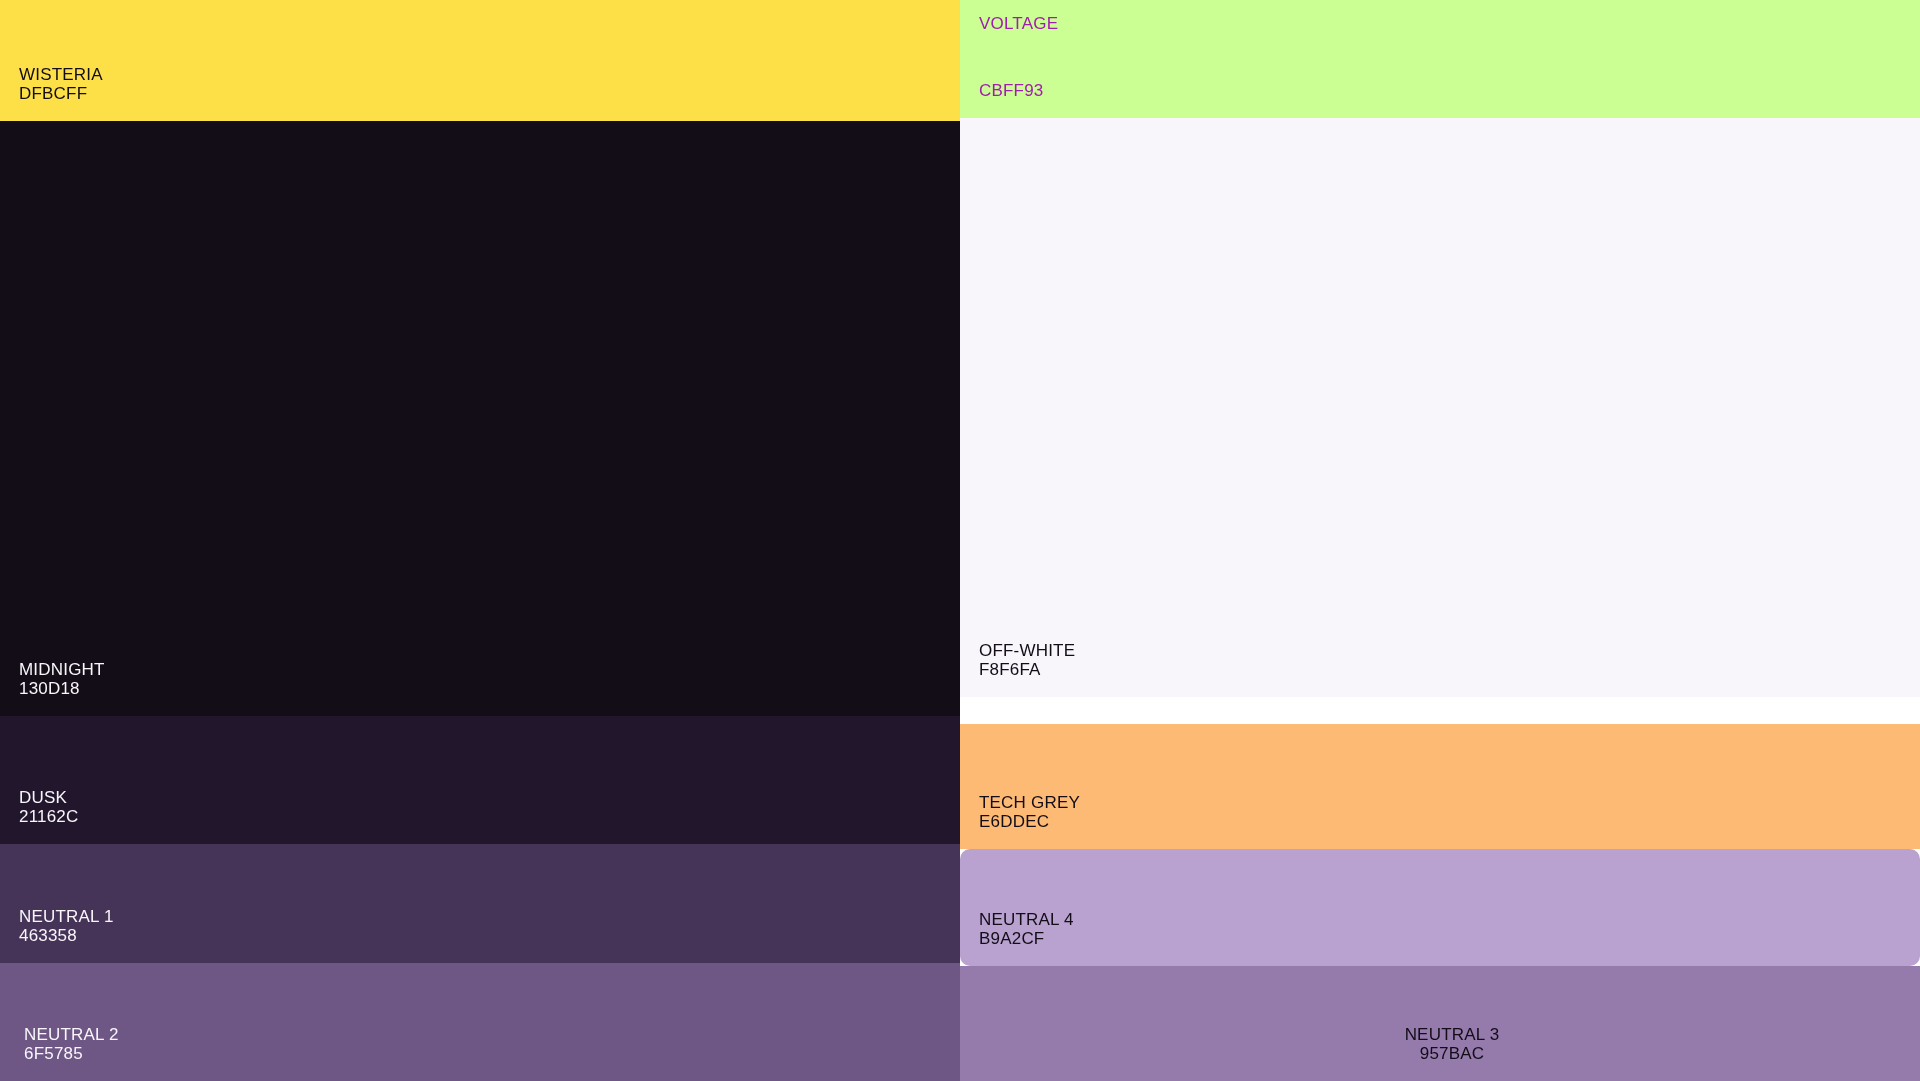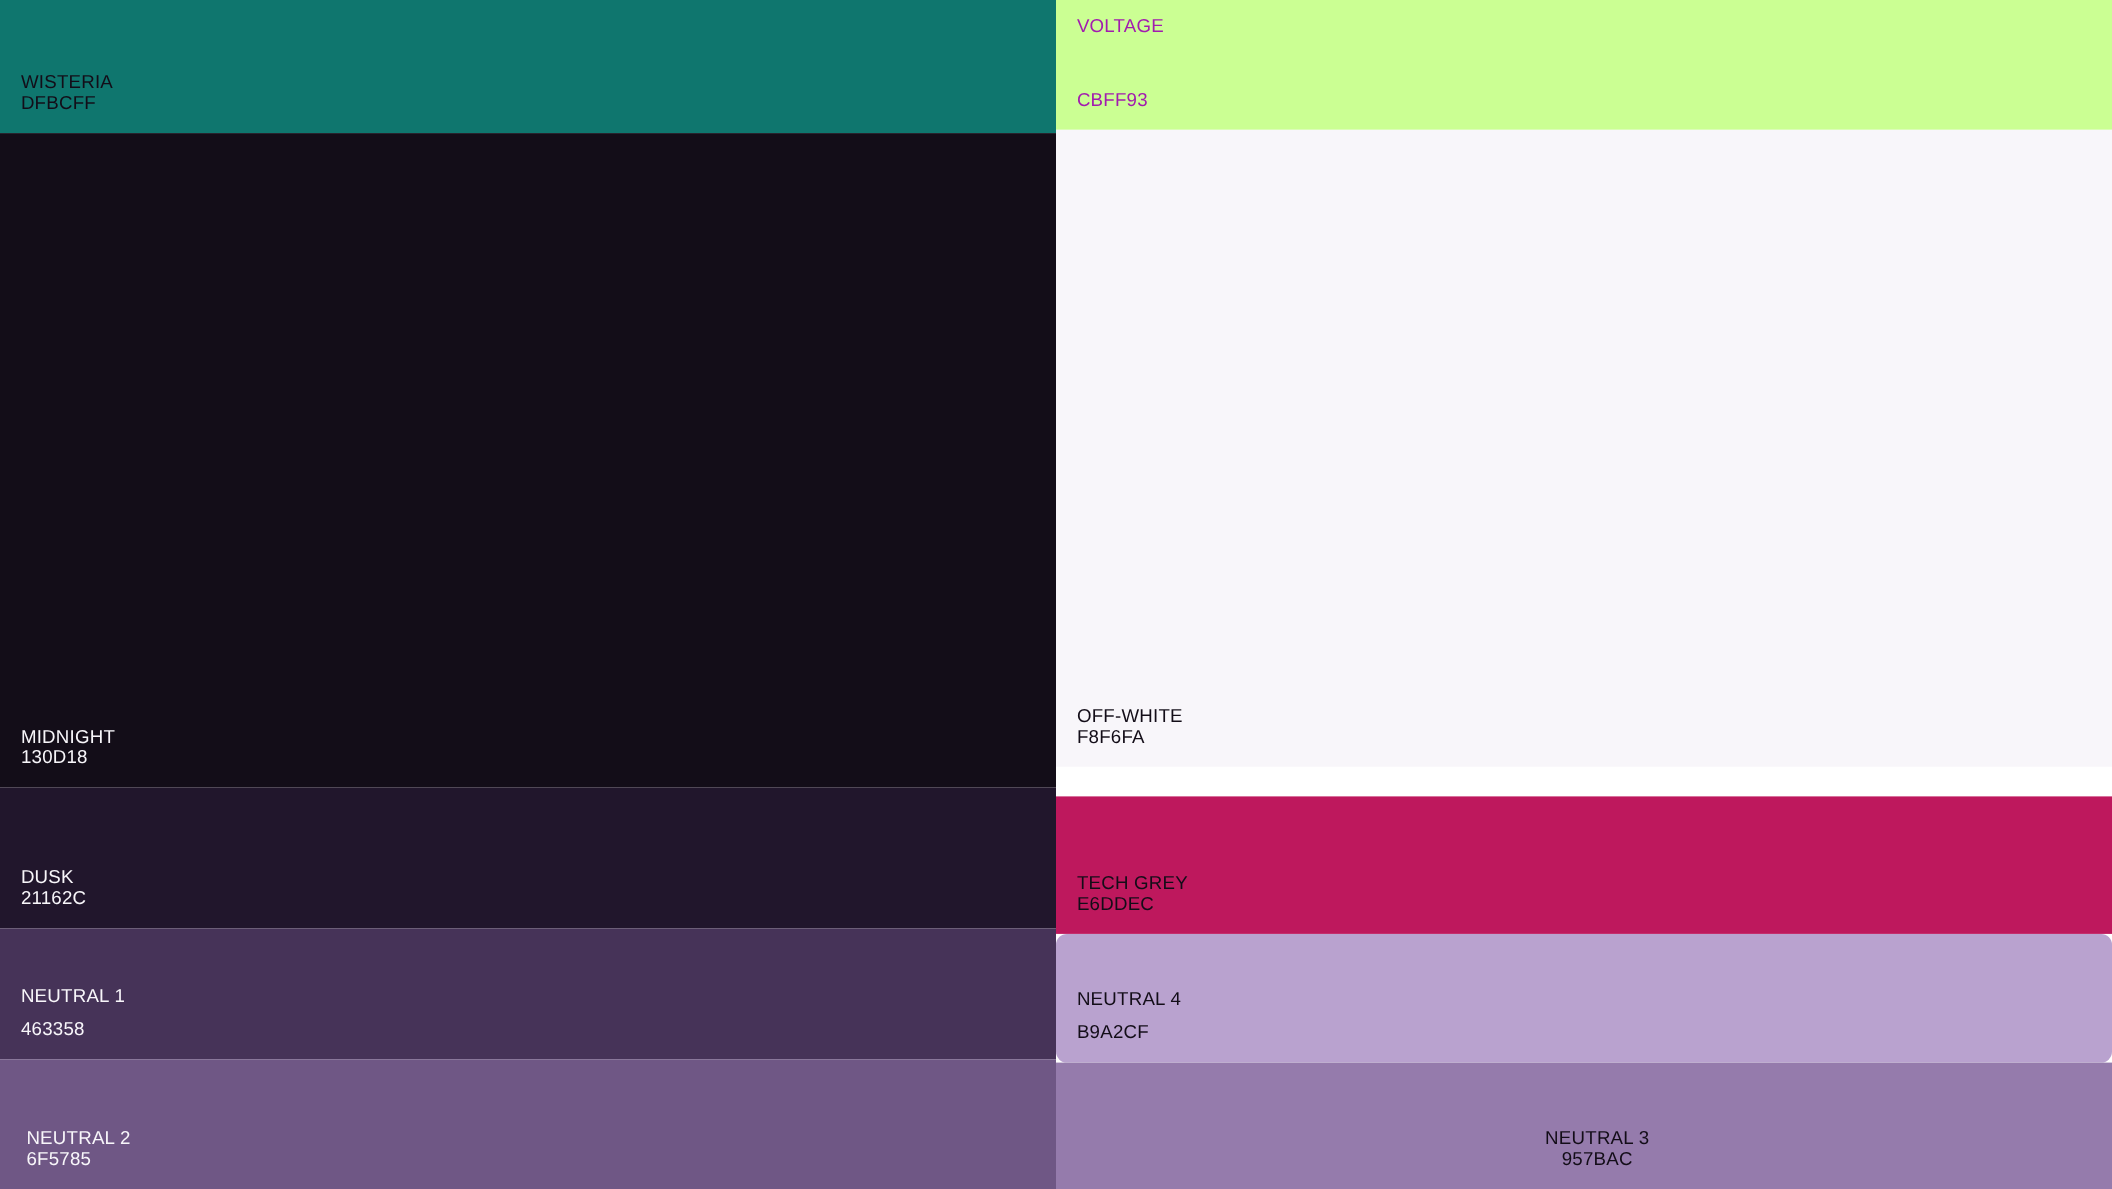--- a/index.html
+++ b/index.html
@@ -52,31 +52,31 @@
     letter-spacing: 0.2px;
     text-transform: uppercase;
     white-space: nowrap;
     font-weight: 400;
   }
 
   
   .h-r1 { height: 122px; }
   .h-r2 { height: 600px; }
   .h-r3 { height: 129px; }
-  .h-r4 { height: 120px; gap: 11px; }
+  .h-r4 { height: 120px; }
   .h-r5 { height: 119px; padding-left: 24px; }
 </style>
 </head>
 <body>
 
 <div class="palette">
 
   <div class="column left">
 
-    <div class="swatch h-r1" style="background-color: #0f766e; color: rgb(19, 13, 24);">
+    <div class="swatch h-r1" style="background-color: #fde047; color: rgb(19, 13, 24);">
       <span class="swatch-name">WISTERIA</span>
       <span class="swatch-hex">DFBCFF</span>
     </div>
 
     <div class="swatch h-r2" style="background-color: rgb(19, 13, 24); color: rgb(248, 246, 250);">
       <span class="swatch-name">MIDNIGHT</span>
       <span class="swatch-hex">130D18</span>
     </div>
 
     <div class="swatch h-r3" style="background-color: rgb(33, 22, 44); color: rgb(248, 246, 250);">
@@ -101,21 +101,21 @@
     <div class="swatch h-r1" style="background-color: rgb(203, 255, 147); color: #a21caf; gap: 48px;">
       <span class="swatch-name">VOLTAGE</span>
       <span class="swatch-hex">CBFF93</span>
     </div>
 
     <div class="swatch h-r2" style="background-color: rgb(248, 246, 250); color: rgb(19, 13, 24);">
       <span class="swatch-name">OFF-WHITE</span>
       <span class="swatch-hex">F8F6FA</span>
     </div>
 
-    <div class="swatch h-r3" style="background-color: #be185d; color: rgb(19, 13, 24); margin-top: 27px;">
+    <div class="swatch h-r3" style="background-color: #fdba74; color: rgb(19, 13, 24); margin-top: 27px;">
       <span class="swatch-name">TECH GREY</span>
       <span class="swatch-hex">E6DDEC</span>
     </div>
 
     <div class="swatch h-r4" style="background-color: rgb(185, 162, 207); color: rgb(19, 13, 24); border-radius: 10px;">
       <span class="swatch-name">NEUTRAL 4</span>
       <span class="swatch-hex">B9A2CF</span>
     </div>
 
     <div class="swatch h-r5" style="background-color: rgb(149, 123, 172); color: rgb(19, 13, 24); text-align: center;">

